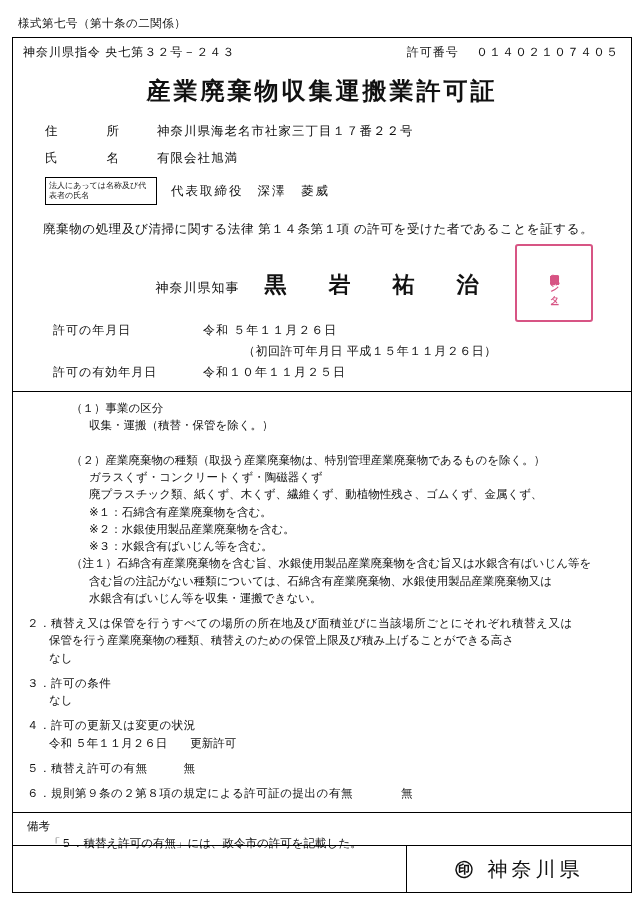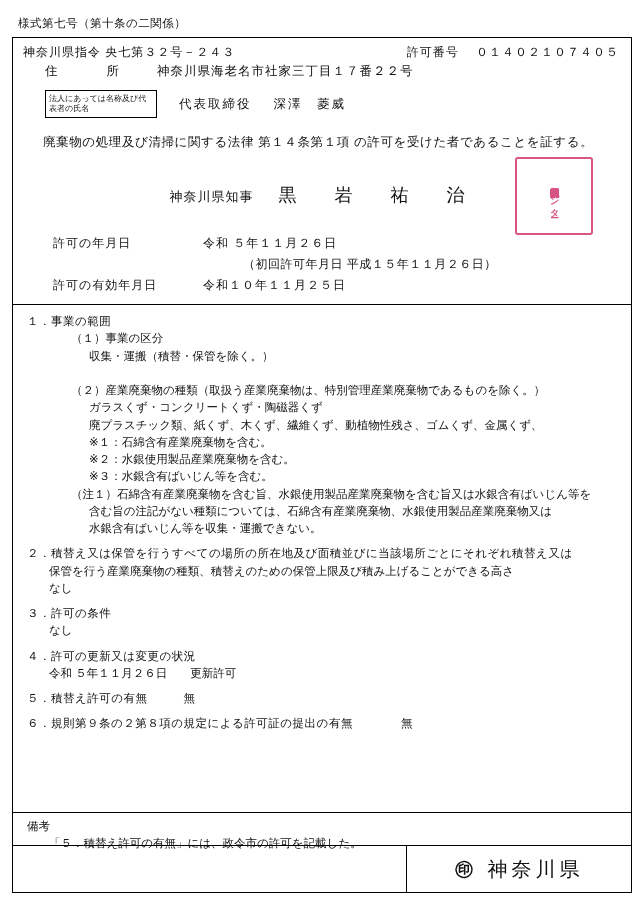--- a/index.html
+++ b/index.html
@@ -78,21 +78,20 @@
     box-sizing: border-box;
     letter-spacing: 0px;
     margin-right: 0px;
   }
   .rep-row {
     display: flex;
     align-items: center;
     margin: 2px 0 6px 0;
     padding-left: 32px;
     font-size: 12.5px;
-    gap: 8px;
   }
   .rep-value {
     padding-left: 14px;
     letter-spacing: 2px;
   }
   .law-line {
     padding-left: 30px;
     font-size: 12.5px;
     letter-spacing: 0.6px;
     margin: 16px 0 4px 0;
@@ -101,22 +100,22 @@
     position: relative;
     height: 74px;
   }
   .gov-inner {
     text-align: center;
     padding-top: 28px;
     font-size: 13px;
     letter-spacing: 1px;
   }
   .gov-name {
-    font-size: 18px;
-    font-weight: normal;
+    font-size: 22px;
+    font-weight: bold;
     letter-spacing: 10px;
     margin-left: 2px;
   }
   .seal {
     position: absolute;
     right: 38px;
     top: 2px;
     width: 78px;
     height: 78px;
     border: 2px solid #d4467a;
@@ -228,26 +227,31 @@
         <span>神奈川県指令</span>
         <span>央七第３２号－２４３</span>
       </div>
       <div class="head-right">
         <span>許可番号</span>
         &nbsp;&nbsp;
         <span>０１４０２１０７４０５</span>
       </div>
     </div>
 
+    <div class="title">産業廃棄物収集運搬業許可証</div>
 
     <div class="fieldrow">
       <div class="fieldlabel">住　　所</div>
       <div class="fieldvalue">神奈川県海老名市社家三丁目１７番２２号</div>
     </div>
 
+    <div class="fieldrow">
+      <div class="fieldlabel">氏　　名</div>
+      <div class="fieldvalue">有限会社旭満</div>
+    </div>
 
     <div class="rep-row">
       <div class="boxlabel">法人にあっては名称及び代表者の氏名</div>
       <div class="rep-value">代表取締役</div>
       <div class="rep-value">深澤　菱威</div>
     </div>
 
     <div class="law-line">廃棄物の処理及び清掃に関する法律 第１４条第１項 の許可を受けた者であることを証する。</div>
 
     <div class="gov-row">
@@ -269,23 +273,20 @@
         <div class="dlabel">許可の有効年月日</div>
         <div class="dval">令和１０年１１月２５日</div>
       </div>
     </div>
 
     <div class="hr"></div>
 
     <div class="body">
 
       <div class="sec">
-        <div class="sec-title">
-          <span>１．</span><span>事業の範囲</span>
-        </div>
         <div class="ind2">（１）事業の区分</div>
         <div class="ind3">収集・運搬（積替・保管を除く。）</div>
         <div class="ind2">&nbsp;</div>
         <div class="ind2">（２）産業廃棄物の種類（取扱う産業廃棄物は、特別管理産業廃棄物であるものを除く。）</div>
         <div class="ind3">ガラスくず・コンクリートくず・陶磁器くず</div>
         <div class="ind3">廃プラスチック類、紙くず、木くず、繊維くず、動植物性残さ、ゴムくず、金属くず、</div>
         <div class="ind3">※１：石綿含有産業廃棄物を含む。</div>
         <div class="ind3">※２：水銀使用製品産業廃棄物を含む。</div>
         <div class="ind3">※３：水銀含有ばいじん等を含む。</div>
         <div class="ind2">（注１）石綿含有産業廃棄物を含む旨、水銀使用製品産業廃棄物を含む旨又は水銀含有ばいじん等を</div>

